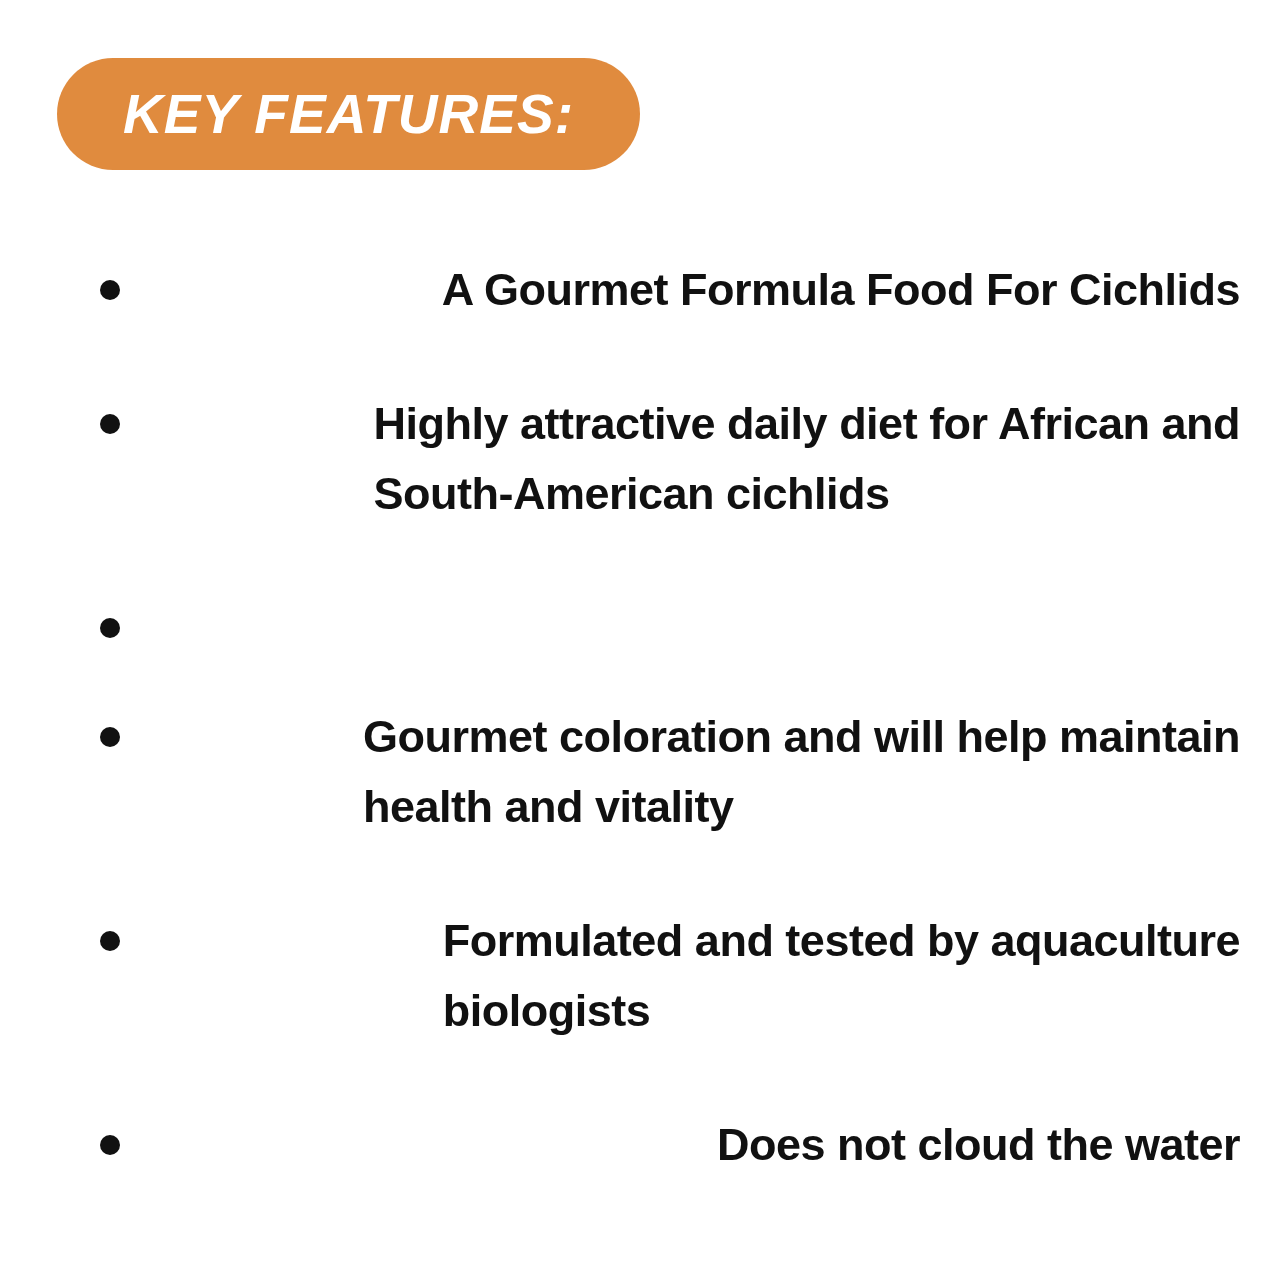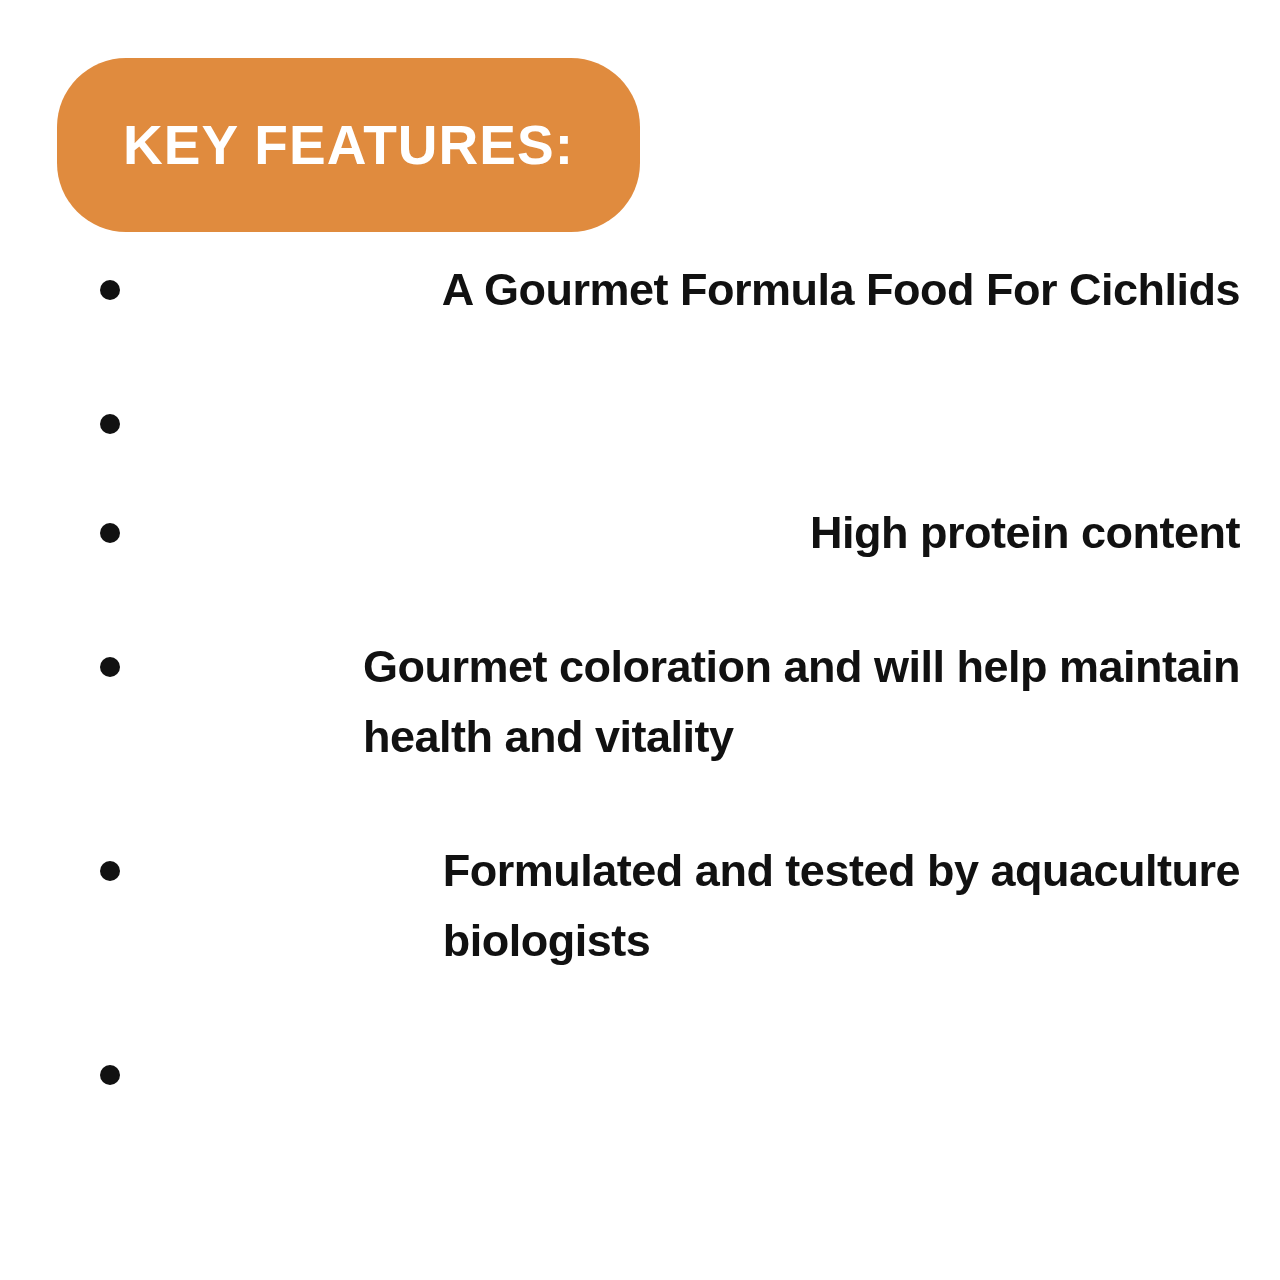--- a/index.html
+++ b/index.html
@@ -15,26 +15,27 @@
     position: relative;
     width: 1280px;
     height: 1280px;
     background: var(--page-bg, #FFFFFF);
   }
   .header-pill {
     position: absolute;
     left: 57px;
     top: 58px;
     width: 583px;
-    height: 174px;
+    height: 112px;
     border-radius: 69px;
     background: var(--accent, #E08B3E);
     display: flex;
     align-items: center;
     justify-content: center;
+    font-style: italic;
   }
   .header-pill .header-label {
     color: var(--header-text, #FFFFFF);
     font-size: 55px;
     font-weight: bold;
     letter-spacing: 1px;
     white-space: nowrap;
   }
   .features-list {
     position: absolute;
@@ -76,32 +77,34 @@
   <div class="header-pill">
     <span class="header-label">KEY FEATURES:</span>
   </div>
   <ul class="features-list">
       <li class="feature-item">
         <span class="bullet"></span>
         <span class="feature-text">A Gourmet Formula Food For Cichlids</span>
       </li>
       <li class="feature-item">
         <span class="bullet"></span>
+        <span class="feature-text">Highly attractive daily diet for African and
+South-American cichlids</span>
       </li>
       <li class="feature-item">
         <span class="bullet"></span>
-        <span class="feature-text">High protein content</span>
       </li>
       <li class="feature-item">
         <span class="bullet"></span>
         <span class="feature-text">Gourmet coloration and will help maintain
 health and vitality</span>
       </li>
       <li class="feature-item">
         <span class="bullet"></span>
         <span class="feature-text">Formulated and tested by aquaculture
 biologists</span>
       </li>
       <li class="feature-item">
         <span class="bullet"></span>
+        <span class="feature-text">Does not cloud the water</span>
       </li>
     </ul>
 </div>
 
 </body></html>

